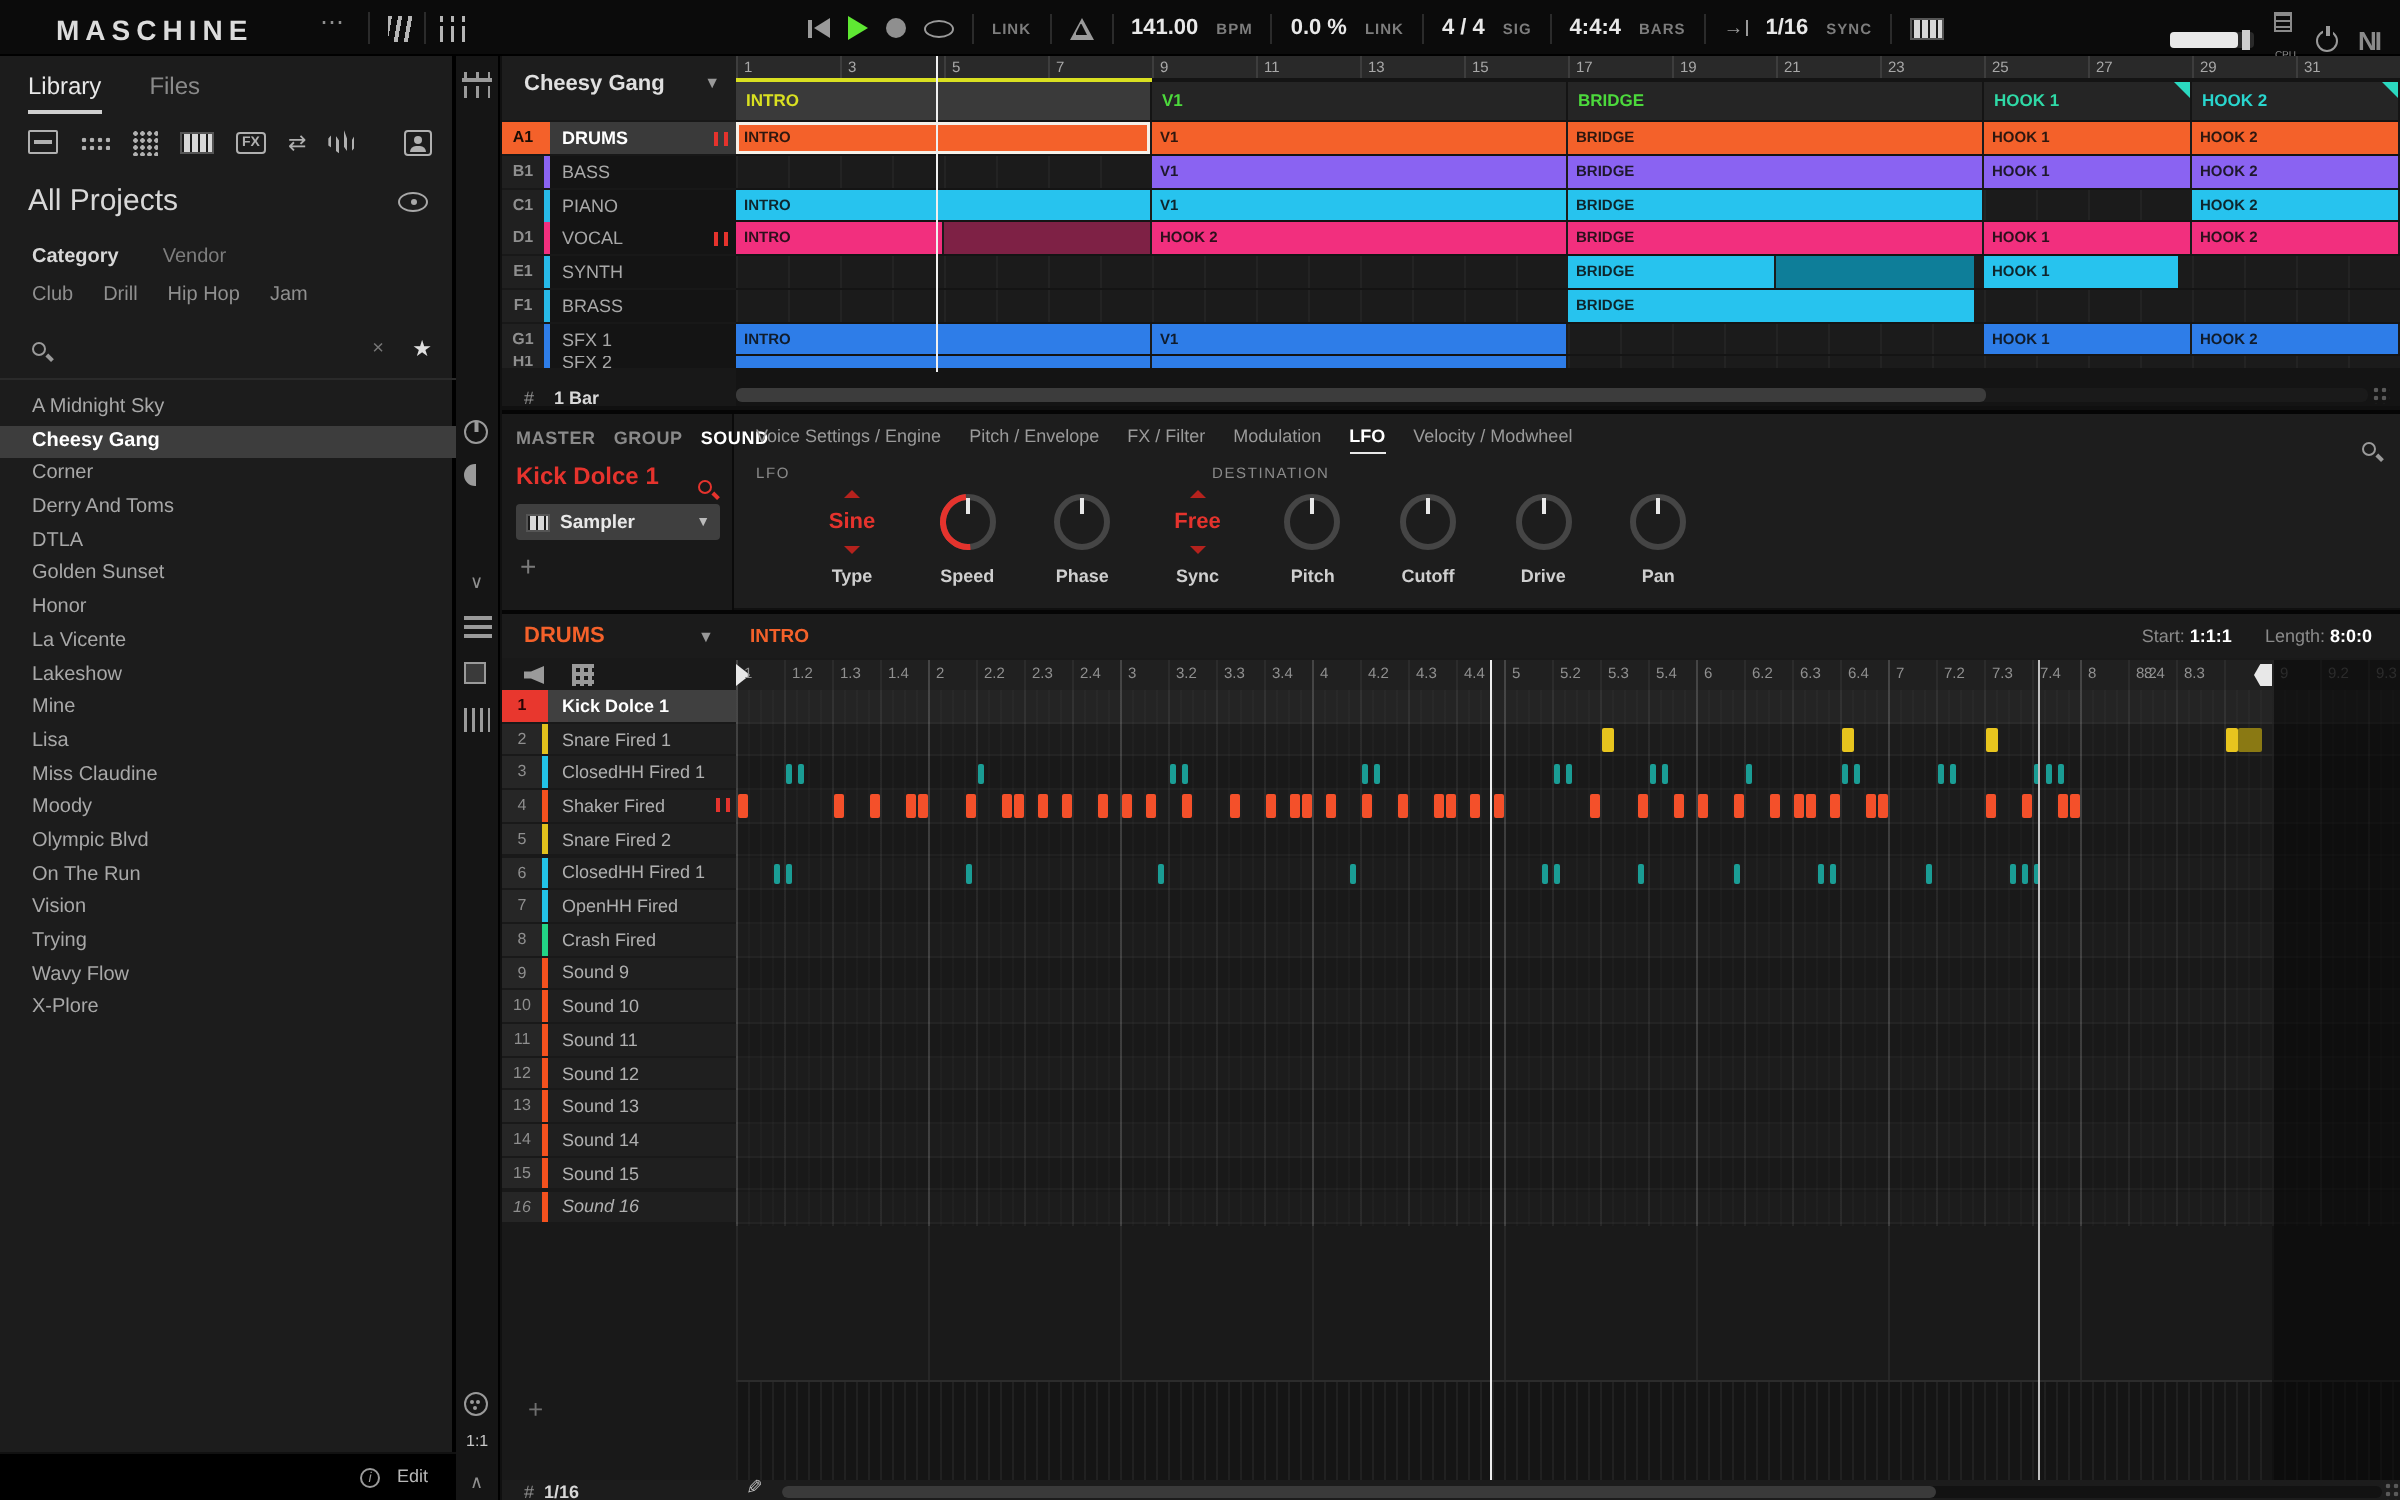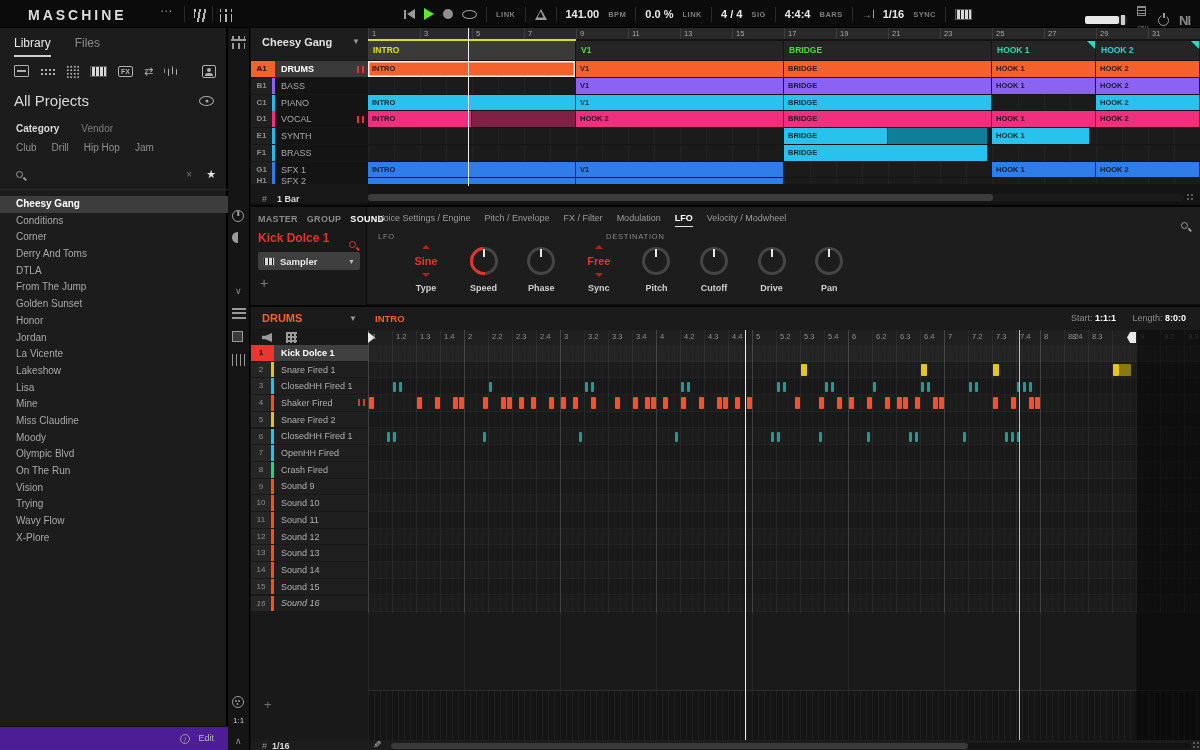--- a/index.html
+++ b/index.html
@@ -66,21 +66,21 @@
   .tag{font-size:10px;color:#8f8f8f;}
   #search-row{position:absolute;left:0;top:136px;width:228px;height:26px;border-bottom:1px solid #2a2a2a;}
   .ic-search{display:inline-block;width:7px;height:7px;border:1.5px solid #9a9a9a;border-radius:50%;position:relative;}
   .ic-search:after{content:"";position:absolute;left:6px;top:6px;width:4px;height:1.5px;background:#9a9a9a;transform:rotate(45deg);}
   .ic-search.red{border-color:#e5332d;}.ic-search.red:after{background:#e5332d;}
   #search-x{position:absolute;right:36px;top:5px;color:#777;font-size:10px;}
   #search-star{position:absolute;right:12px;top:4px;color:#e0e0e0;font-size:11px;}
   #project-list{position:absolute;left:0;top:168px;width:228px;}
   .proj{height:16.7px;line-height:16.7px;padding-left:16px;font-size:10px;color:#a8a8a8;}
   .proj.sel{background:#3d3d3d;color:#fff;font-weight:700;}
-  #browser-bottom{position:absolute;left:0;bottom:0;width:228px;height:24px;background:#4c1d95;border-top:1px solid #111;}
+  #browser-bottom{position:absolute;left:0;bottom:0;width:228px;height:24px;background:#000000;border-top:1px solid #111;}
   .ic-info{position:absolute;right:38px;top:7px;width:10px;height:10px;border:1px solid #9a9a9a;border-radius:50%;color:#9a9a9a;font-size:7px;text-align:center;line-height:9px;font-style:italic;}
   #edit-label{position:absolute;right:14px;top:6px;font-size:9px;color:#b8b8b8;}
   
   #rail{position:absolute;left:228px;top:28px;width:22px;height:722px;background:#151515;border-right:1px solid #000;}
   .rail-ic{position:absolute;left:4px;color:#9a9a9a;}
   .ic-ch{width:13px;height:13px;background:repeating-linear-gradient(90deg,#9a9a9a 0 1.5px,transparent 1.5px 6px);position:relative;}
   .ic-ch:after{content:"";position:absolute;left:-1px;top:3px;width:15px;height:2px;background:#151515;border-top:2px solid #9a9a9a;}
   .ic-dial{width:12px;height:12px;border:1.5px solid #9a9a9a;border-radius:50%;position:relative;}
   .ic-dial:after{content:"";position:absolute;left:50%;top:0px;transform:translateX(-50%);width:1.5px;height:5px;background:#9a9a9a;}
   .ic-plug{width:11px;height:11px;border-radius:50%;background:#9a9a9a;clip-path:polygon(0 0,55% 0,55% 100%,0 100%);}
@@ -296,33 +296,31 @@
         <div class="tag">Drill</div>
         <div class="tag">Hip Hop</div>
         <div class="tag">Jam</div>
       </div>
     <div id="search-row">
       <span class="ic-search" style="position:absolute;left:16px;top:7px;"></span>
       <span id="search-x">×</span>
       <span id="search-star">★</span>
     </div>
     <div id="project-list">
+        <div class="proj">A Midnight Sky</div>
         <div class="proj sel">Cheesy Gang</div>
-        <div class="proj">Conditions</div>
         <div class="proj">Corner</div>
         <div class="proj">Derry And Toms</div>
         <div class="proj">DTLA</div>
-        <div class="proj">From The Jump</div>
         <div class="proj">Golden Sunset</div>
         <div class="proj">Honor</div>
-        <div class="proj">Jordan</div>
         <div class="proj">La Vicente</div>
         <div class="proj">Lakeshow</div>
+        <div class="proj">Mine</div>
         <div class="proj">Lisa</div>
-        <div class="proj">Mine</div>
         <div class="proj">Miss Claudine</div>
         <div class="proj">Moody</div>
         <div class="proj">Olympic Blvd</div>
         <div class="proj">On The Run</div>
         <div class="proj">Vision</div>
         <div class="proj">Trying</div>
         <div class="proj">Wavy Flow</div>
         <div class="proj">X-Plore</div>
       </div>
     <div id="browser-bottom">

